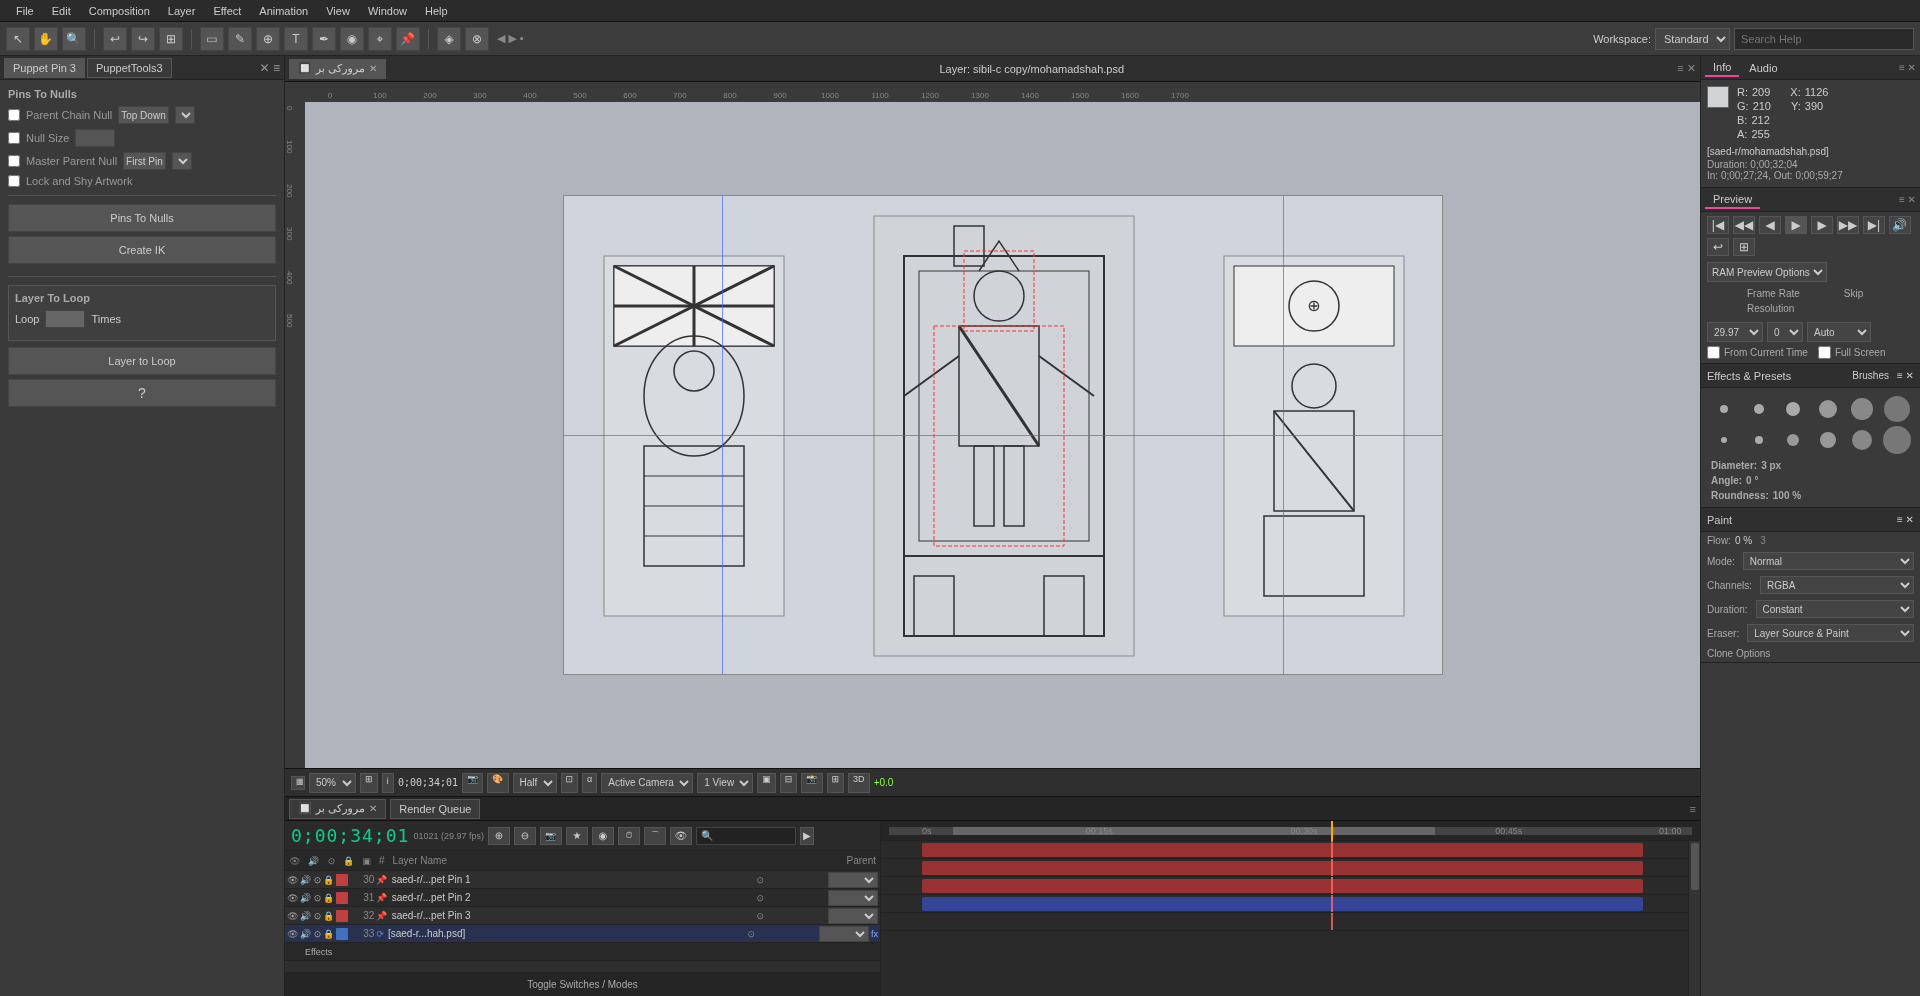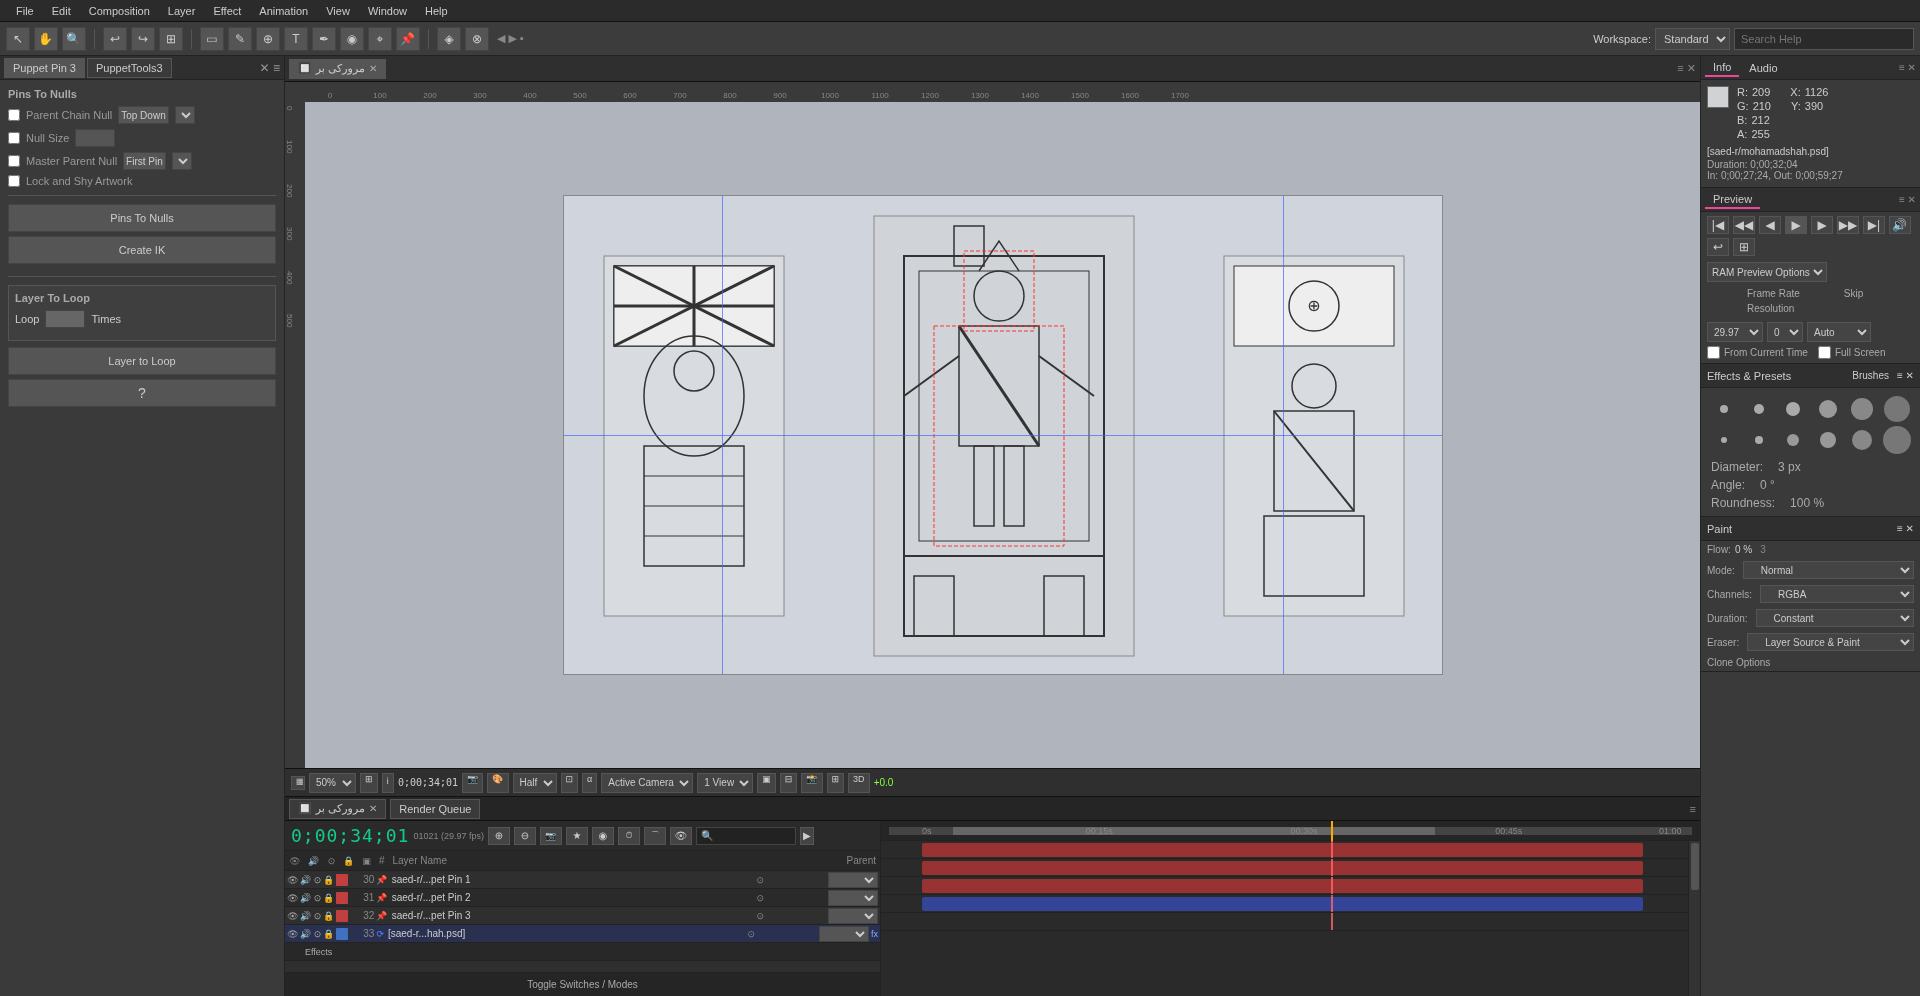--- a/index.html
+++ b/index.html
@@ -654,21 +654,21 @@
     .paint-value {
       color: #ccc;
       font-size: 10px;
     }
     .paint-select {
       background: #444;
       border: 1px solid #555;
       color: #ccc;
       font-size: 10px;
       height: 18px;
-      padding: 0 13px;
+      padding: 0 2px;
     }
     .color-swatches {
       display: flex;
       gap: 2px;
       padding: 4px 6px;
     }
     .cs-red {
       width: 28px;
       height: 28px;
       background: #cc2222;
@@ -688,24 +688,25 @@
       align-items: center;
       font-size: 8px;
       color: #888;
       min-width: 50px;
     }
 
     
     .effects-row {
       display: flex;
       align-items: center;
-      gap: 15px;
+      gap: 4px;
       padding: 2px 6px;
-      font-size: 12px;
+      font-size: 10px;
       color: #aaa;
+      font-weight: bold;
     }
   </style>
 </head>
 <body>
 
 <div id="menu-bar">
   <div class="menu-item">File</div>
   <div class="menu-item">Edit</div>
   <div class="menu-item">Composition</div>
   <div class="menu-item">Layer</div>
@@ -805,20 +806,23 @@
   <div id="center-area">
 
     <div id="viewport-area">
 
       <div class="comp-tab-bar">
         <div class="comp-tab active">
           <span style="color:#ffaa00;">🔲</span>
           <span>مرورکی بر</span>
           <span style="color:#aaa; font-size:10px;">✕</span>
         </div>
+        <div class="layer-label">
+          <span>Layer: sibil-c copy/mohamadshah.psd</span>
+        </div>
         <span style="margin-left: auto; color:#888; font-size:11px; cursor:pointer;">≡ ✕</span>
       </div>
 
       <div class="viewport-canvas">
         <div class="ruler-corner"></div>
         <div class="ruler-h">
           <span class="tick">0</span>
           <span class="tick">100</span>
           <span class="tick">200</span>
           <span class="tick">300</span>

